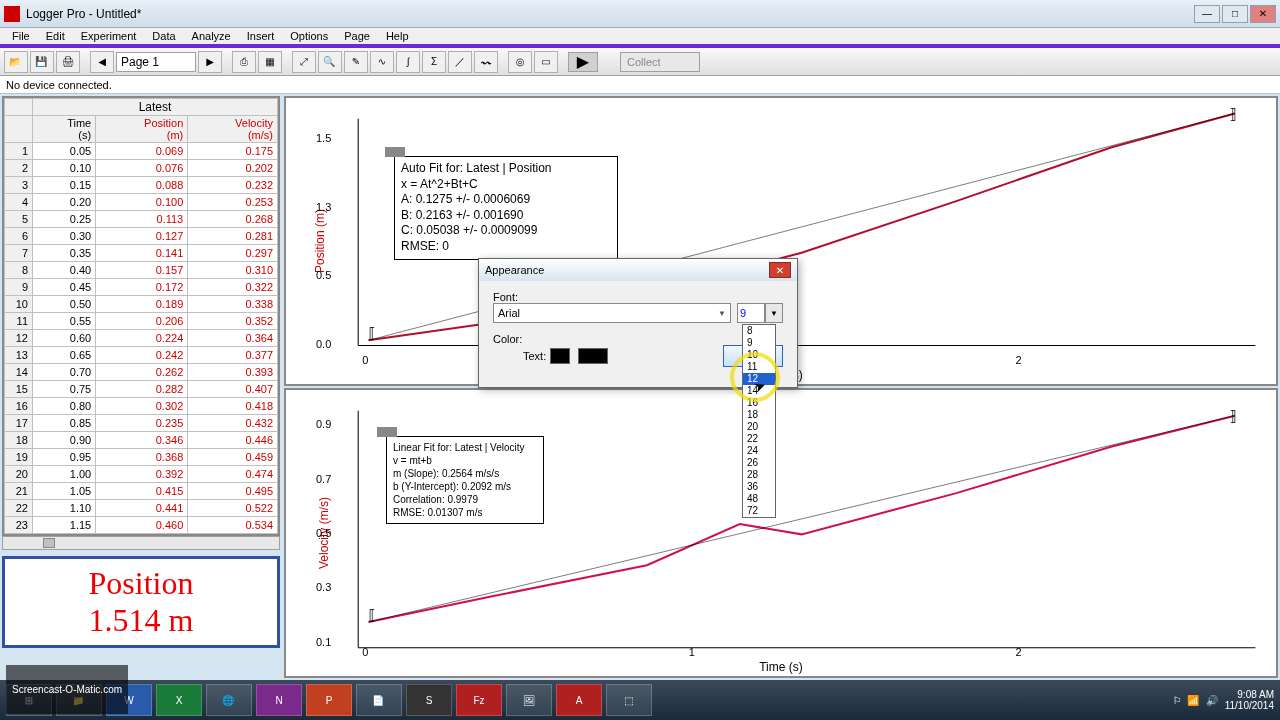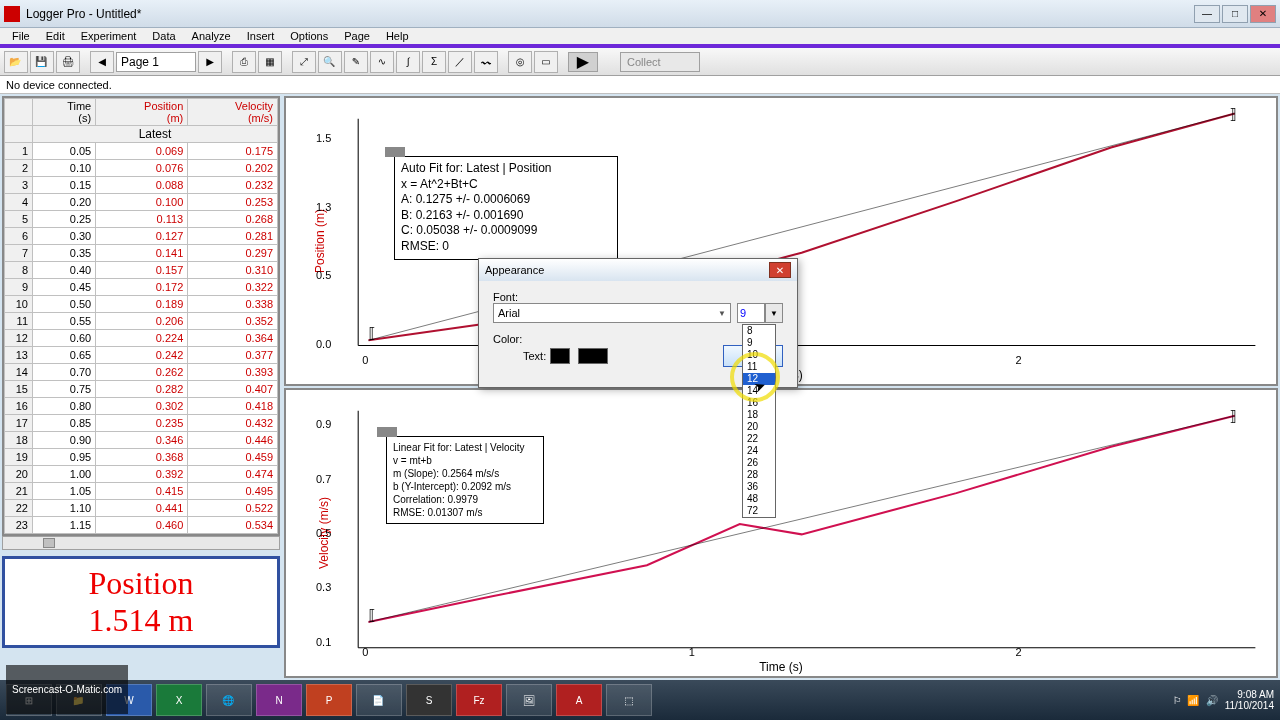--- a/index.html
+++ b/index.html
@@ -147,29 +147,29 @@
 </div>
 
 <div class="status">No device connected.</div>
 
 <div class="workspace">
   <div class="datatable-wrap">
     <div class="datatable">
       <table>
         <tbody>
             <tr>
+              <th class="rownum"></th>
+              <th colspan="3" class="hdr-title">Latest</th>
+            </tr>
+        <tr>
           <th class="rownum"></th>
           <th class="col-time"><span>Time</span><br><span>(s)</span></th>
           <th class="col-pos"><span>Position</span><br><span>(m)</span></th>
           <th class="col-vel"><span>Velocity</span><br><span>(m/s)</span></th>
         </tr>
-        <tr>
-              <th class="rownum"></th>
-              <th colspan="3" class="hdr-title">Latest</th>
-            </tr>
         </tbody>
           <tbody id="tbody">
             <tr>
               <th class="rownum">1</th>
               <td class="col-time">0.05</td>
               <td class="col-pos">0.069</td>
               <td class="col-vel">0.175</td>
             </tr>
             <tr>
               <th class="rownum">2</th>

